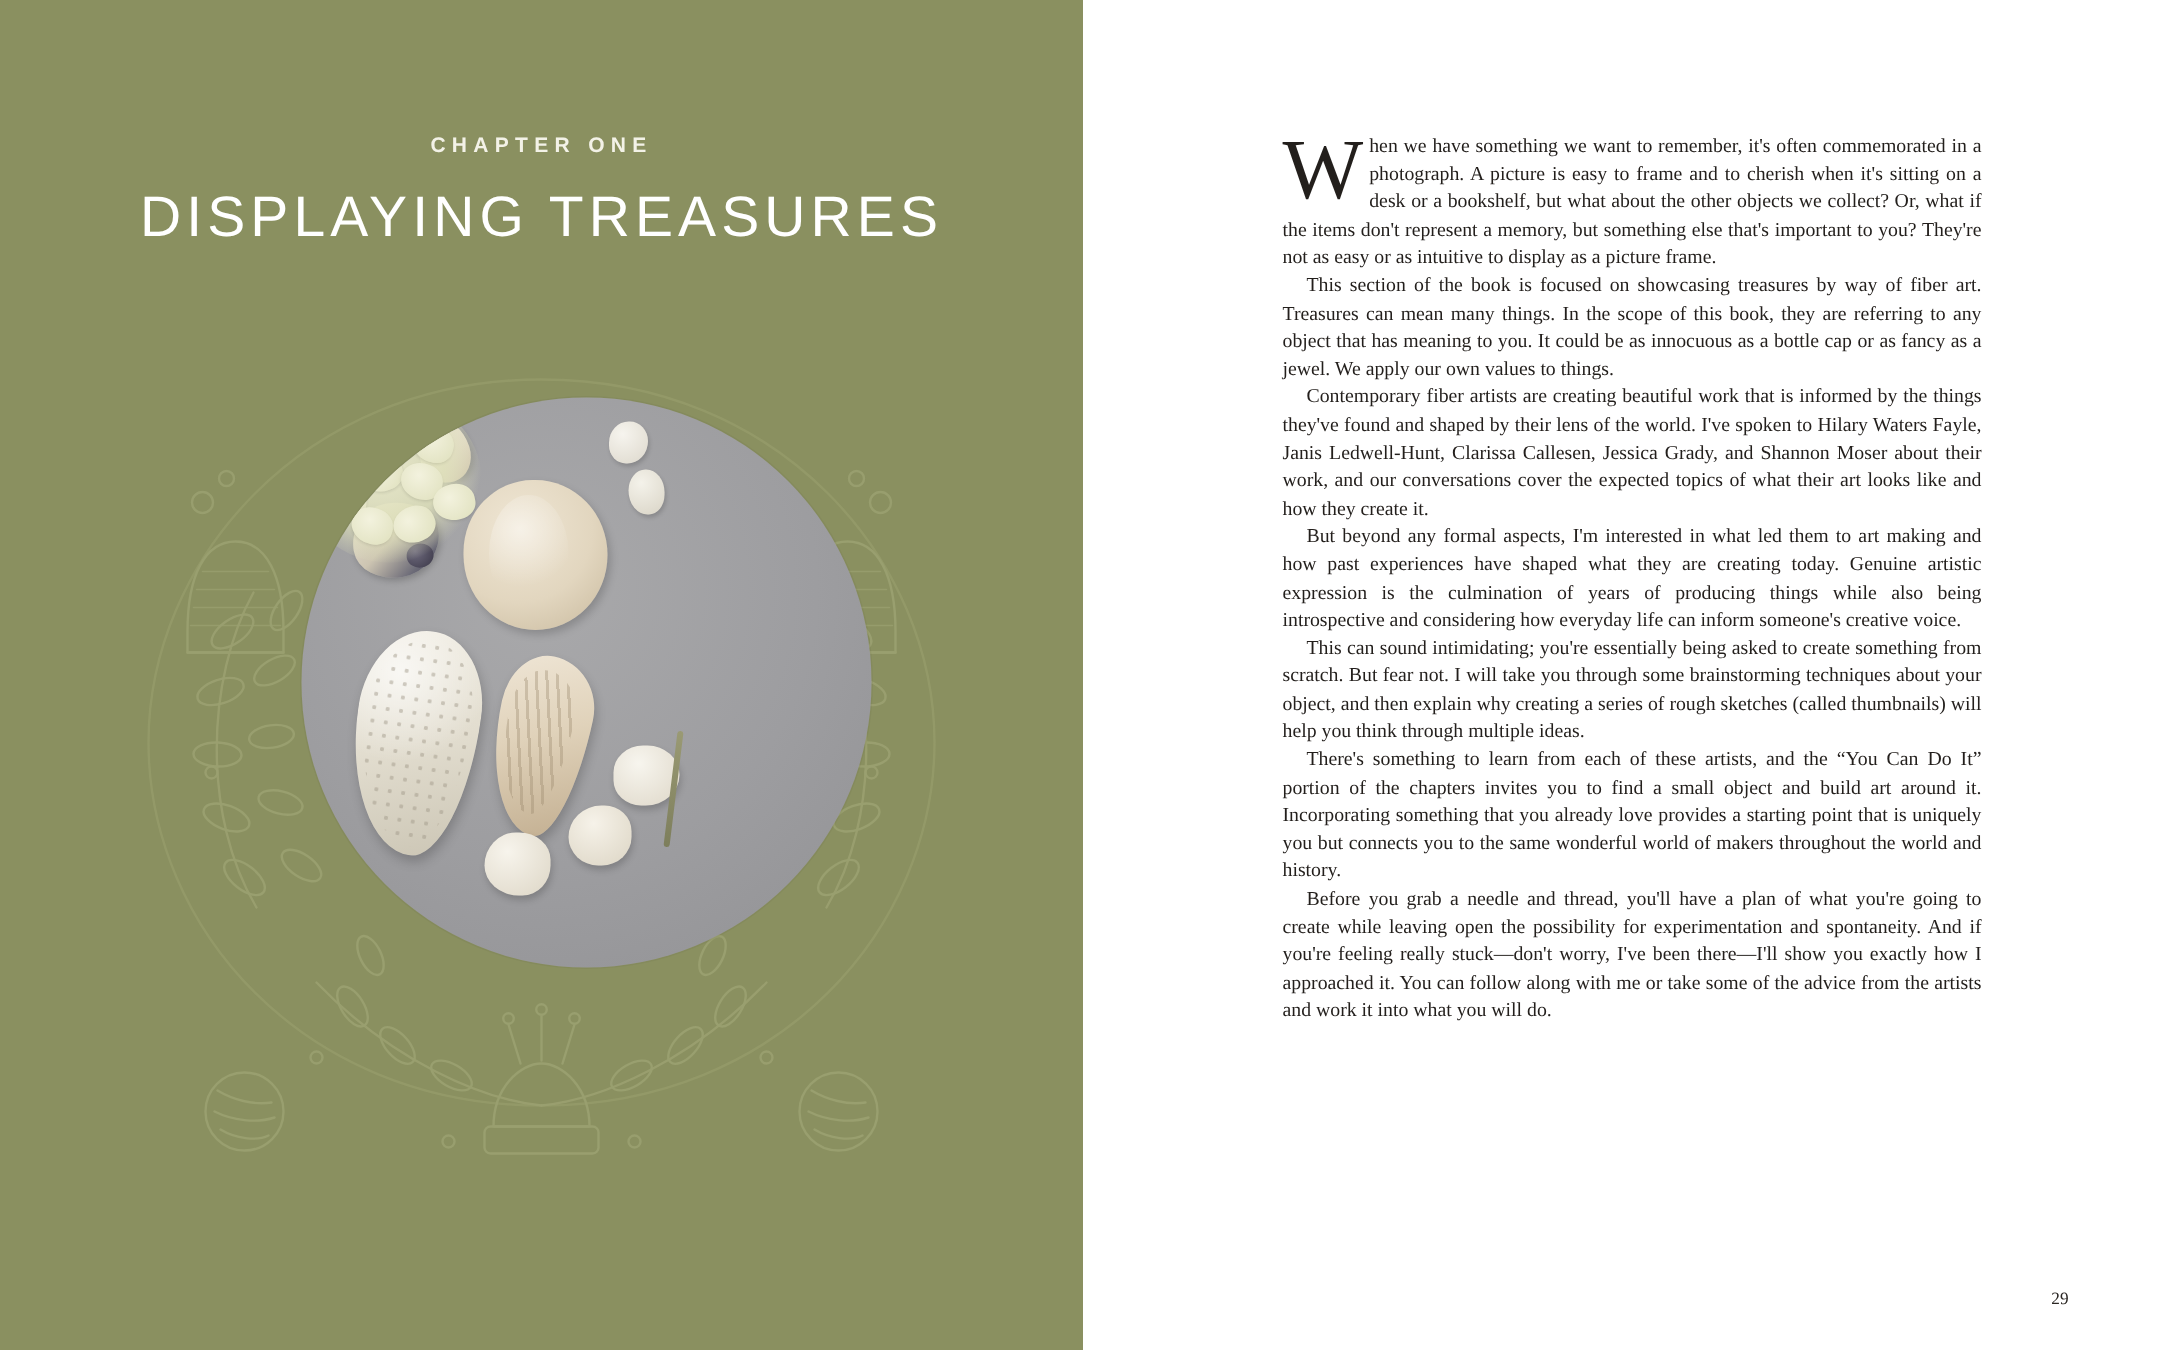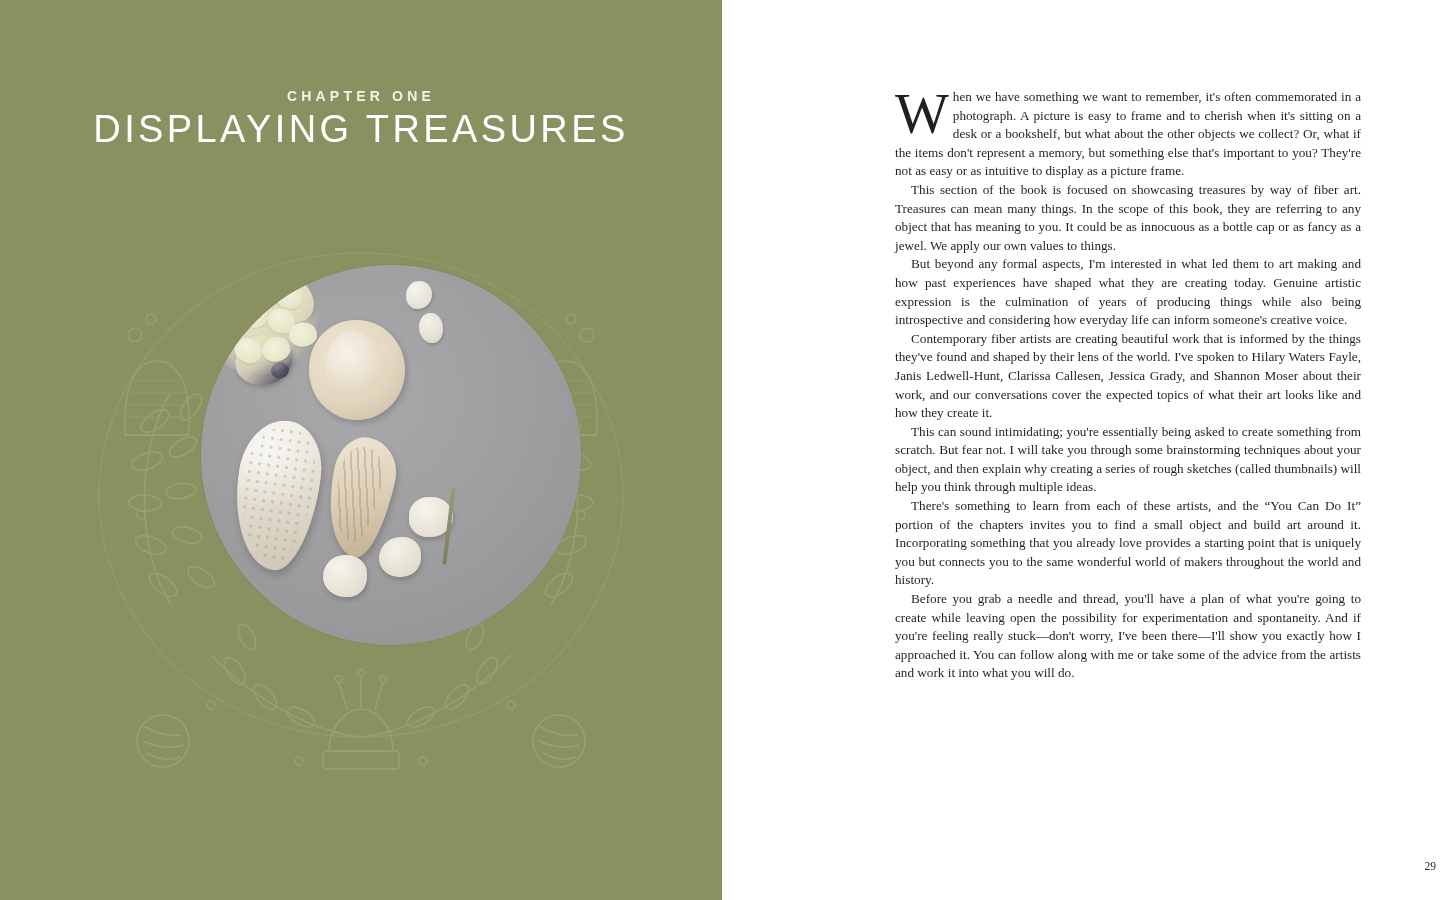--- a/index.html
+++ b/index.html
@@ -11,21 +11,20 @@
     width: 1440px;
     height: 900px;
     font-family: "Liberation Serif", serif;
     overflow: hidden;
   }
   .spread {
     position: relative;
     width: 1440px;
     height: 900px;
     display: flex;
-    gap: 40px;
   }
 
   
   .left-page {
     position: relative;
     width: 722px;
     height: 900px;
     background: #8a9060;
     overflow: hidden;
     flex: 0 0 722px;
@@ -37,21 +36,21 @@
     width: 722px;
     text-align: center;
     color: #f3f2e7;
     font-family: "Liberation Sans", sans-serif;
     font-size: 14px;
     letter-spacing: 4.2px;
     font-weight: 700;
   }
   .chapter-title {
     position: absolute;
-    top: 108px;
+    top: 124px;
     left: 0;
     width: 722px;
     text-align: center;
     color: #ffffff;
     font-family: "Liberation Sans", sans-serif;
     font-size: 38px;
     letter-spacing: 3.4px;
     font-weight: 400;
   }
 
@@ -235,21 +234,21 @@
   .dropcap {
     float: left;
     font-family: "Liberation Serif", serif;
     font-size: 57px;
     line-height: 44px;
     padding: 2px 4px 0 0;
     margin-top: 2px;
   }
   .folio {
     position: absolute;
-    right: 44px;
+    right: 61px;
     bottom: 28px;
     font-size: 11.5px;
     color: #2a2623;
     font-family: "Liberation Serif", serif;
   }
 </style>
 </head>
 <body>
 
 <div class="spread">
@@ -400,22 +399,22 @@
         <div class="petal" style="left:30px; top:72px;  transform:rotate(22deg);"></div>
         <div class="petal" style="left:58px; top:74px;  transform:rotate(-18deg);"></div>
       </div>
     </div>
   </div>
 
   <div class="right-page">
     <div class="text-col">
       <p class="first"><span class="dropcap">W</span><span>hen we have something we want to remember, it's often commemorated in a photograph. A picture is easy to frame and to cherish when it's sitting on a desk or a bookshelf, but what about the other objects we collect? Or, what if the items don't represent a memory, but something else that's important to you? They're not as easy or as intuitive to display as a picture frame.</span></p>
       <p>This section of the book is focused on showcasing treasures by way of fiber art. Treasures can mean many things. In the scope of this book, they are referring to any object that has meaning to you. It could be as innocuous as a bottle cap or as fancy as a jewel. We apply our own values to things.</p>
+      <p>Contemporary fiber artists are creating beautiful work that is informed by the things they've found and shaped by their lens of the world. I've spoken to Hilary Waters Fayle, Janis Ledwell-Hunt, Clarissa Callesen, Jessica Grady, and Shannon Moser about their work, and our conversations cover the expected topics of what their art looks like and how they create it.</p>
       <p>But beyond any formal aspects, I'm interested in what led them to art making and how past experiences have shaped what they are creating today. Genuine artistic expression is the culmination of years of producing things while also being introspective and considering how everyday life can inform someone's creative voice.</p>
-      <p>Contemporary fiber artists are creating beautiful work that is informed by the things they've found and shaped by their lens of the world. I've spoken to Hilary Waters Fayle, Janis Ledwell-Hunt, Clarissa Callesen, Jessica Grady, and Shannon Moser about their work, and our conversations cover the expected topics of what their art looks like and how they create it.</p>
       <p>This can sound intimidating; you're essentially being asked to create something from scratch. But fear not. I will take you through some brainstorming techniques about your object, and then explain why creating a series of rough sketches (called thumbnails) will help you think through multiple ideas.</p>
       <p>There's something to learn from each of these artists, and the “You Can Do It” portion of the chapters invites you to find a small object and build art around it. Incorporating something that you already love provides a starting point that is uniquely you but connects you to the same wonderful world of makers throughout the world and history.</p>
       <p>Before you grab a needle and thread, you'll have a plan of what you're going to create while leaving open the possibility for experimentation and spontaneity. And if you're feeling really stuck—don't worry, I've been there—I'll show you exactly how I approached it. You can follow along with me or take some of the advice from the artists and work it into what you will do.</p>
     </div>
     <div class="folio">29</div>
   </div>
 
 </div>
 
 </body></html>

